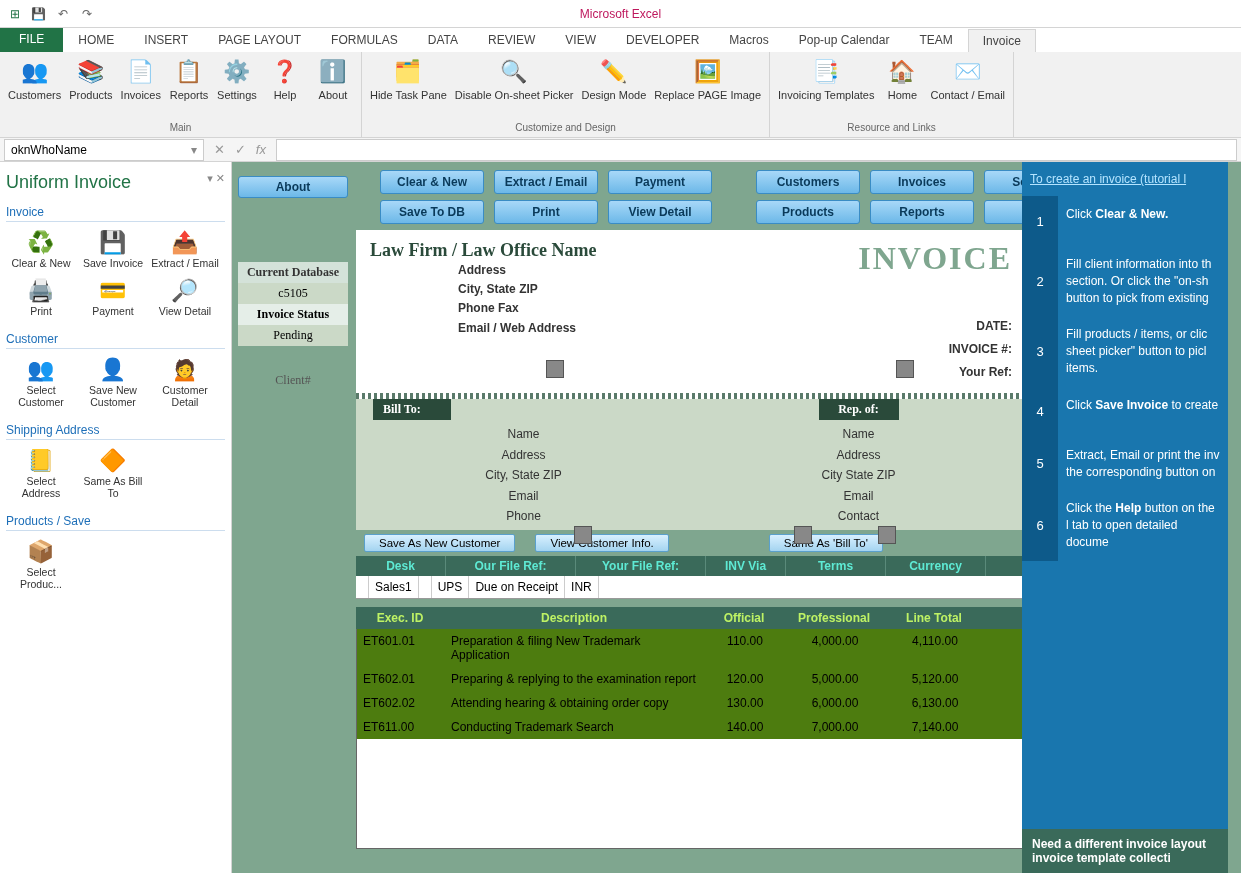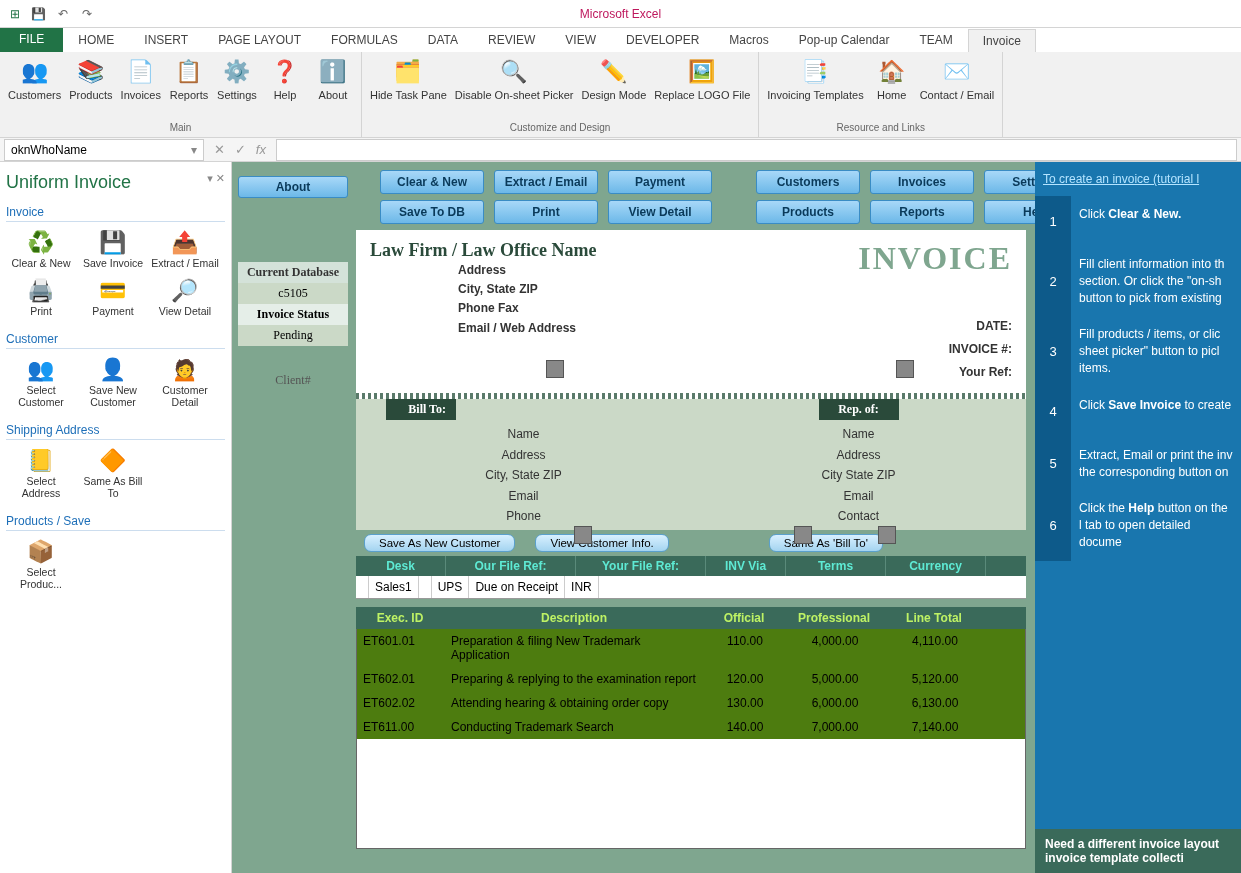--- a/index.html
+++ b/index.html
@@ -47,41 +47,41 @@
 .firm-addr{font-family:Georgia,serif;font-size:12px;font-weight:bold;color:#333;line-height:1.6;padding-left:88px}
 .invoice-word{font-family:Georgia,serif;font-size:32px;font-weight:bold;color:#7fa68f;letter-spacing:2px}
 .headright{text-align:right;font-family:Georgia,serif;font-size:12px;font-weight:bold;color:#333;line-height:1.9;padding-top:38px}
 .stripe{height:6px;background:repeating-linear-gradient(90deg,#5a7a6a 0 3px,#fff 3px 6px)}
 .billrow{display:flex;background:#cbd9c7}
 .billcol{flex:1}
 .bill-h{background:#2a4a3a;color:#fff;font-family:Georgia,serif;font-size:12px;padding:3px 10px;text-align:left;font-weight:bold}
 .bill-h.rep{text-align:center}
 .bill-fields{text-align:center;font-family:Georgia,serif;font-size:12px;color:#333;line-height:1.7;padding:4px 0}
 .actbtns{display:flex;gap:20px;padding:4px 0 4px 8px;background:#7fa68f}
-.actbtn{background:linear-gradient(#d8f0ff,#a4d4f0);border:1px solid #5aa0cc;border-radius:7px;padding:2px 14px;font-size:11.5px;cursor:pointer}
+.actbtn{background:linear-gradient(#d8f0ff,#a4d4f0);border:1px solid #5aa0cc;border-radius:2px;padding:2px 14px;font-size:11.5px;cursor:pointer}
 .detailhdr{display:flex;background:#3a6a5a;color:#5eead4;font-family:Georgia,serif;font-size:12px;font-weight:bold}
 .detailhdr>div{padding:3px 6px;text-align:center;border-right:1px solid #5a8a7a}
 .detailhdr .c1{width:90px}
 .detailhdr .c2{width:130px}
 .detailhdr .c3{width:130px}
 .detailhdr .c4{width:80px}
 .detailhdr .c5{width:100px}
 .detailhdr .c6{width:100px}
 .detailvals{display:flex;background:#fff;font-family:Georgia,serif;font-size:12px;border-bottom:1px solid #999}
 .detailvals>div{padding:4px 6px;text-align:center;border-right:1px solid #ccc}
 .items-hdr{display:flex;background:#3a6a5a;color:#bef264;font-family:Georgia,serif;font-size:12px;font-weight:bold}
 .items-hdr>div{padding:4px 6px;text-align:center}
 .ic1{width:88px}.ic2{width:260px}.ic3{width:80px;text-align:right}.ic4{width:100px;text-align:right}.ic5{width:100px;text-align:right}
 .item-row{display:flex;background:#4d7c0f;font-family:Georgia,serif;font-size:12px}
 .item-row>div{padding:5px 6px}
 .item-row .ic1{text-align:left}
 .item-row .ic2{text-align:left}
 .item-row .ic3,.item-row .ic4,.item-row .ic5{text-align:center}
 .items-body{border:1px solid #666;border-top:none;background:#fff;min-height:220px}
-.rightpanel{position:absolute;right:0;top:0;width:206px;height:100%;background:#1976ae;color:#fff;font-size:12px}
+.rightpanel{position:absolute;right:13px;top:0;width:206px;height:100%;background:#1976ae;color:#fff;font-size:12px}
 .rp-link{color:#b4e4ff;text-decoration:underline;padding:10px 8px;display:block;cursor:pointer;font-size:12px}
 .rp-row{display:flex;align-items:flex-start;min-height:50px}
 .rp-num{width:36px;background:#0d5a8a;text-align:center;padding:14px 0;font-size:13px;align-self:stretch;display:flex;align-items:center;justify-content:center}
 .rp-txt{flex:1;padding:10px 8px;line-height:1.4;color:#fff}
 .rp-txt b{font-weight:bold}
 .rp-footer{position:absolute;bottom:0;width:100%;background:#3a6a5a;padding:8px 10px;font-size:12px;font-weight:bold;text-align:left}
 .handle{width:18px;height:18px;background:#888;border:1px solid #555;position:absolute}
 </style>
 </head>
 <body>
@@ -155,21 +155,21 @@
       <div class="ribbon-btn">
           <span class="ico">🔍</span>
           <span>Disable On-sheet Picker</span>
         </div>
       <div class="ribbon-btn">
           <span class="ico">✏️</span>
           <span>Design Mode</span>
         </div>
       <div class="ribbon-btn">
           <span class="ico">🖼️</span>
-          <span>Replace LOGO File</span>
+          <span>Replace PAGE Image</span>
         </div>
     </div>
     <div class="ribbon-group-label">Customize and Design</div>
   </div>
   <div class="ribbon-group">
     <div class="ribbon-group-items">
       <div class="ribbon-btn">
           <span class="ico">📑</span>
           <span>Invoicing Templates</span>
         </div>
@@ -322,21 +322,21 @@
           <div class="headright">
             <div>DATE:</div>
             <div>INVOICE #:</div>
             <div>Your Ref:</div>
           </div>
         </div>
       </div>
       <div class="stripe"></div>
       <div class="billrow">
         <div class="billcol">
-          <div class="bill-h" style="margin-left:30px;width:70px;text-align:right">Bill To:</div>
+          <div class="bill-h" style="margin-left:17px;width:78px;text-align:left">Bill To:</div>
           <div class="bill-fields">
             <div>Name</div>
             <div>Address</div>
             <div>City, State ZIP</div>
             <div>Email</div>
             <div>Phone</div>
           </div>
         </div>
         <div class="billcol">
           <div class="bill-h rep" style="margin:0 auto;width:80px">Rep. of:</div>

